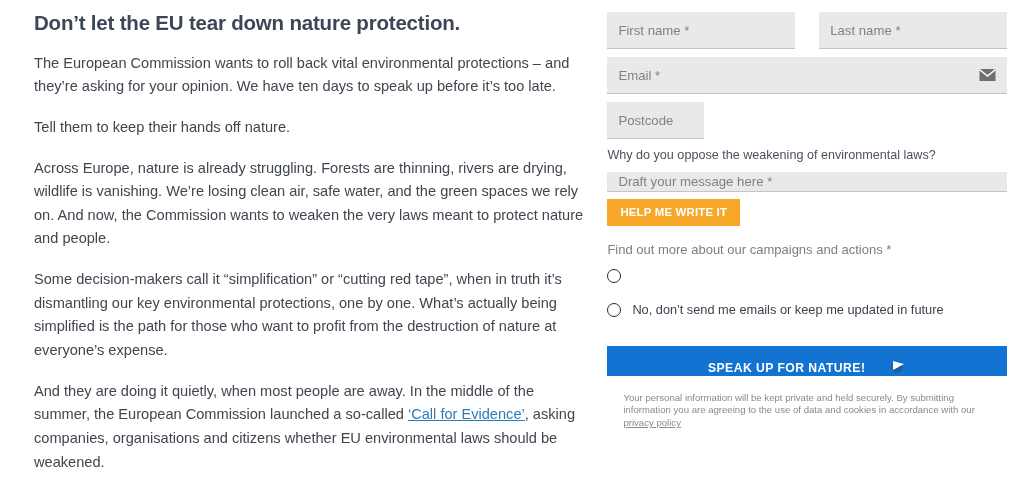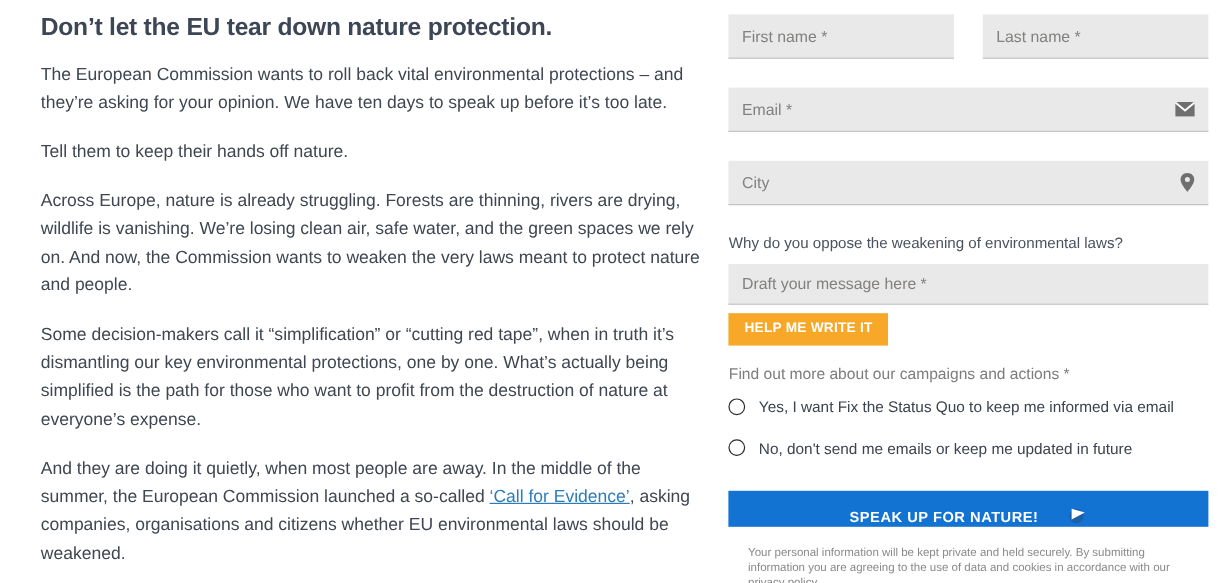--- a/index.html
+++ b/index.html
@@ -51,21 +51,21 @@
 
   
   .right-col {
     width: 426px;
     box-sizing: border-box;
     padding: 12px 17px 0 1px;
   }
   .field-row {
     display: flex;
     gap: 24px;
-    margin-bottom: 24px;
+    margin-bottom: 8px;
   }
   .field {
     position: relative;
     background: #e9e9e9;
     border-bottom: 1px solid #c4c4c4;
     height: 37px;
     box-sizing: border-box;
     display: flex;
     align-items: center;
     padding: 0 11px;
@@ -140,21 +140,21 @@
 
   .q-label {
     font-size: 12.6px;
     color: #49525d;
     margin: 0 0 9px 0;
     line-height: 1.3;
   }
   .msg-field {
     background: #e9e9e9;
     border-bottom: 1px solid #c4c4c4;
-    height: 34px;
+    height: 20px;
     box-sizing: border-box;
     display: flex;
     align-items: center;
     padding: 0 11px;
     margin-bottom: 7px;
   }
   .msg-field .ph { font-size: 13.2px; color: #83817f; }
 
   .btn-help {
     display: inline-block;
@@ -292,28 +292,22 @@
           <svg width="17" height="13" viewBox="0 0 17 13" aria-hidden="true">
             <rect x="0.5" y="0.5" width="16" height="12" fill="#6f6f6f"></rect>
             <path d="M0.5 1 L8.5 7.5 L16.5 1" stroke="#ffffff" stroke-width="1.6" fill="none"></path>
           </svg>
         </span>
       </div>
     </div>
 
     
     <div class="field-row">
-      <div class="field w-city">
-        <span class="ph">City</span>
-        <span class="field-icon">
-          <svg width="13" height="17" viewBox="0 0 13 17" aria-hidden="true">
-            <path d="M6.5 0.6 C3 0.6 0.8 3 0.8 6.1 C0.8 10.1 6.5 16.4 6.5 16.4 C6.5 16.4 12.2 10.1 12.2 6.1 C12.2 3 10 0.6 6.5 0.6 Z" fill="#6f6f6f"></path>
-            <circle cx="6.5" cy="6" r="2.1" fill="#e9e9e9"></circle>
-          </svg>
-        </span>
+      <div class="field w-postcode">
+        <span class="ph">Postcode</span>
       </div>
     </div>
 
     
 
     
     <p class="q-label">Why do you oppose the weakening of environmental laws?</p>
 
     
     <div class="msg-field">
@@ -321,21 +315,20 @@
     </div>
 
     
     <button class="btn-help">HELP ME WRITE IT</button>
 
     
     <p class="consent-label">Find out more about our campaigns and actions *</p>
 
     <div class="radio-row">
       <span class="radio-circle"></span>
-      <span class="radio-text">Yes, I want Fix the Status Quo to keep me informed via email</span>
     </div>
 
     <div class="radio-row">
       <span class="radio-circle"></span>
       <span class="radio-text">No, don't send me emails or keep me updated in future</span>
     </div>
 
     
     <button class="btn-submit">
       <span>SPEAK UP FOR NATURE!</span>

